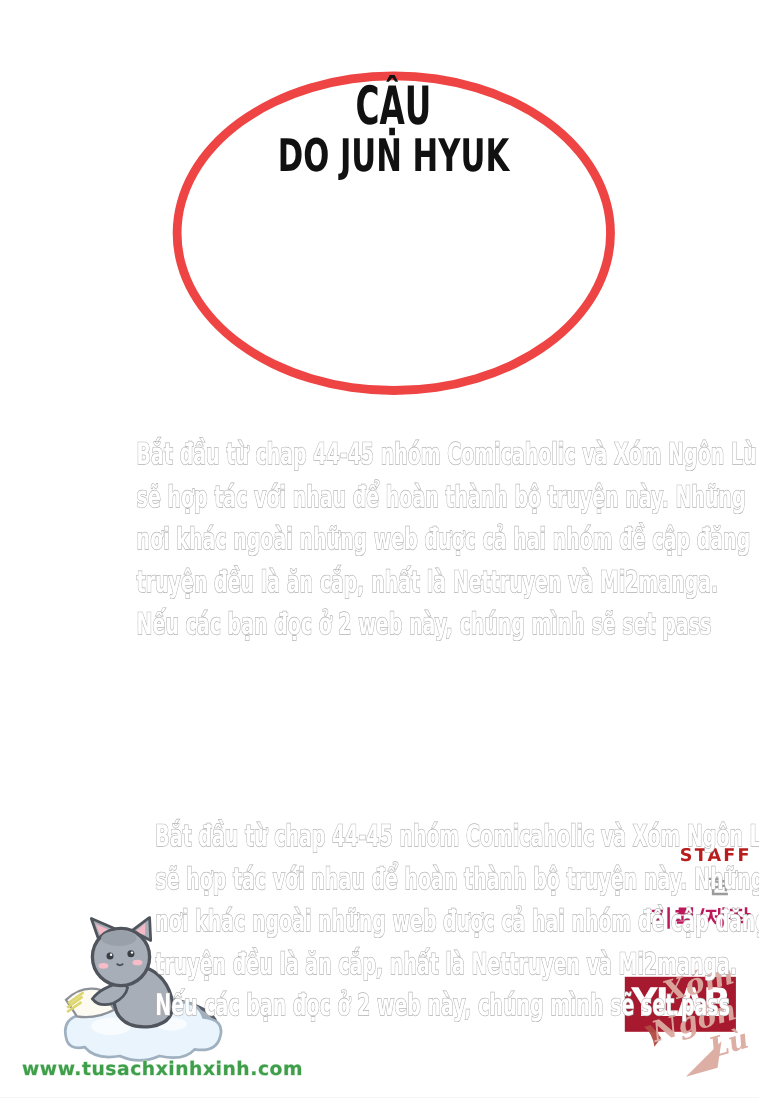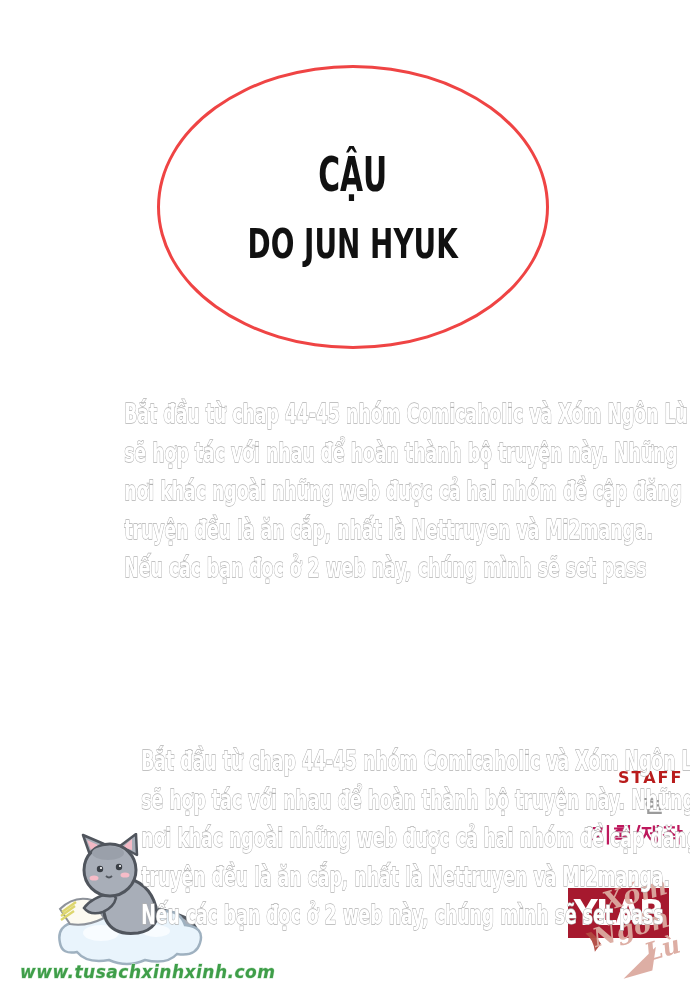--- a/index.html
+++ b/index.html
@@ -9,25 +9,25 @@
     margin:0 auto;
     background:#ffffff;
     overflow:hidden;
     font-family:"DejaVu Sans", sans-serif;
   }
 
   
   .bubble{
     position:absolute;
     left:157px;top:65px;width:386px;height:278px;
-    border:3px solid #ef4444;
+    border:8px solid #ef4444;
     border-radius:50%;
     background:#ffffff;
-    display:flex;flex-direction:column;align-items:center;justify-content:center;
-    gap:26px;
+    display:flex;flex-direction:column;align-items:center;justify-content:flex-start;
+    gap:0;
     z-index:3;
   }
   .bubble-line1{
     font-size:48px;font-weight:bold;color:#111;
     letter-spacing:0px;transform:scaleX(0.62);
     line-height:1.0;
   }
   .bubble-line2{
     font-size:41px;font-weight:bold;color:#111;
     transform:scaleX(0.68);
@@ -100,21 +100,21 @@
   }
 
   
   .watermark{
     position:absolute;left:20px;top:962px;
     font-size:17px;font-weight:bold;
     color:#3f9e49;
     -webkit-text-stroke:0.8px #c4e6c9;
     paint-order:stroke fill;
     letter-spacing:0.5px;
-    z-index:3;white-space:nowrap;font-style:italic;
+    z-index:3;white-space:nowrap;
   }
 </style>
 </head>
 <body>
 
 <div class="page">
 
   <div class="bubble">
     <div class="bubble-line1">CẬU</div>
     <div class="bubble-line2">DO JUN HYUK</div>

